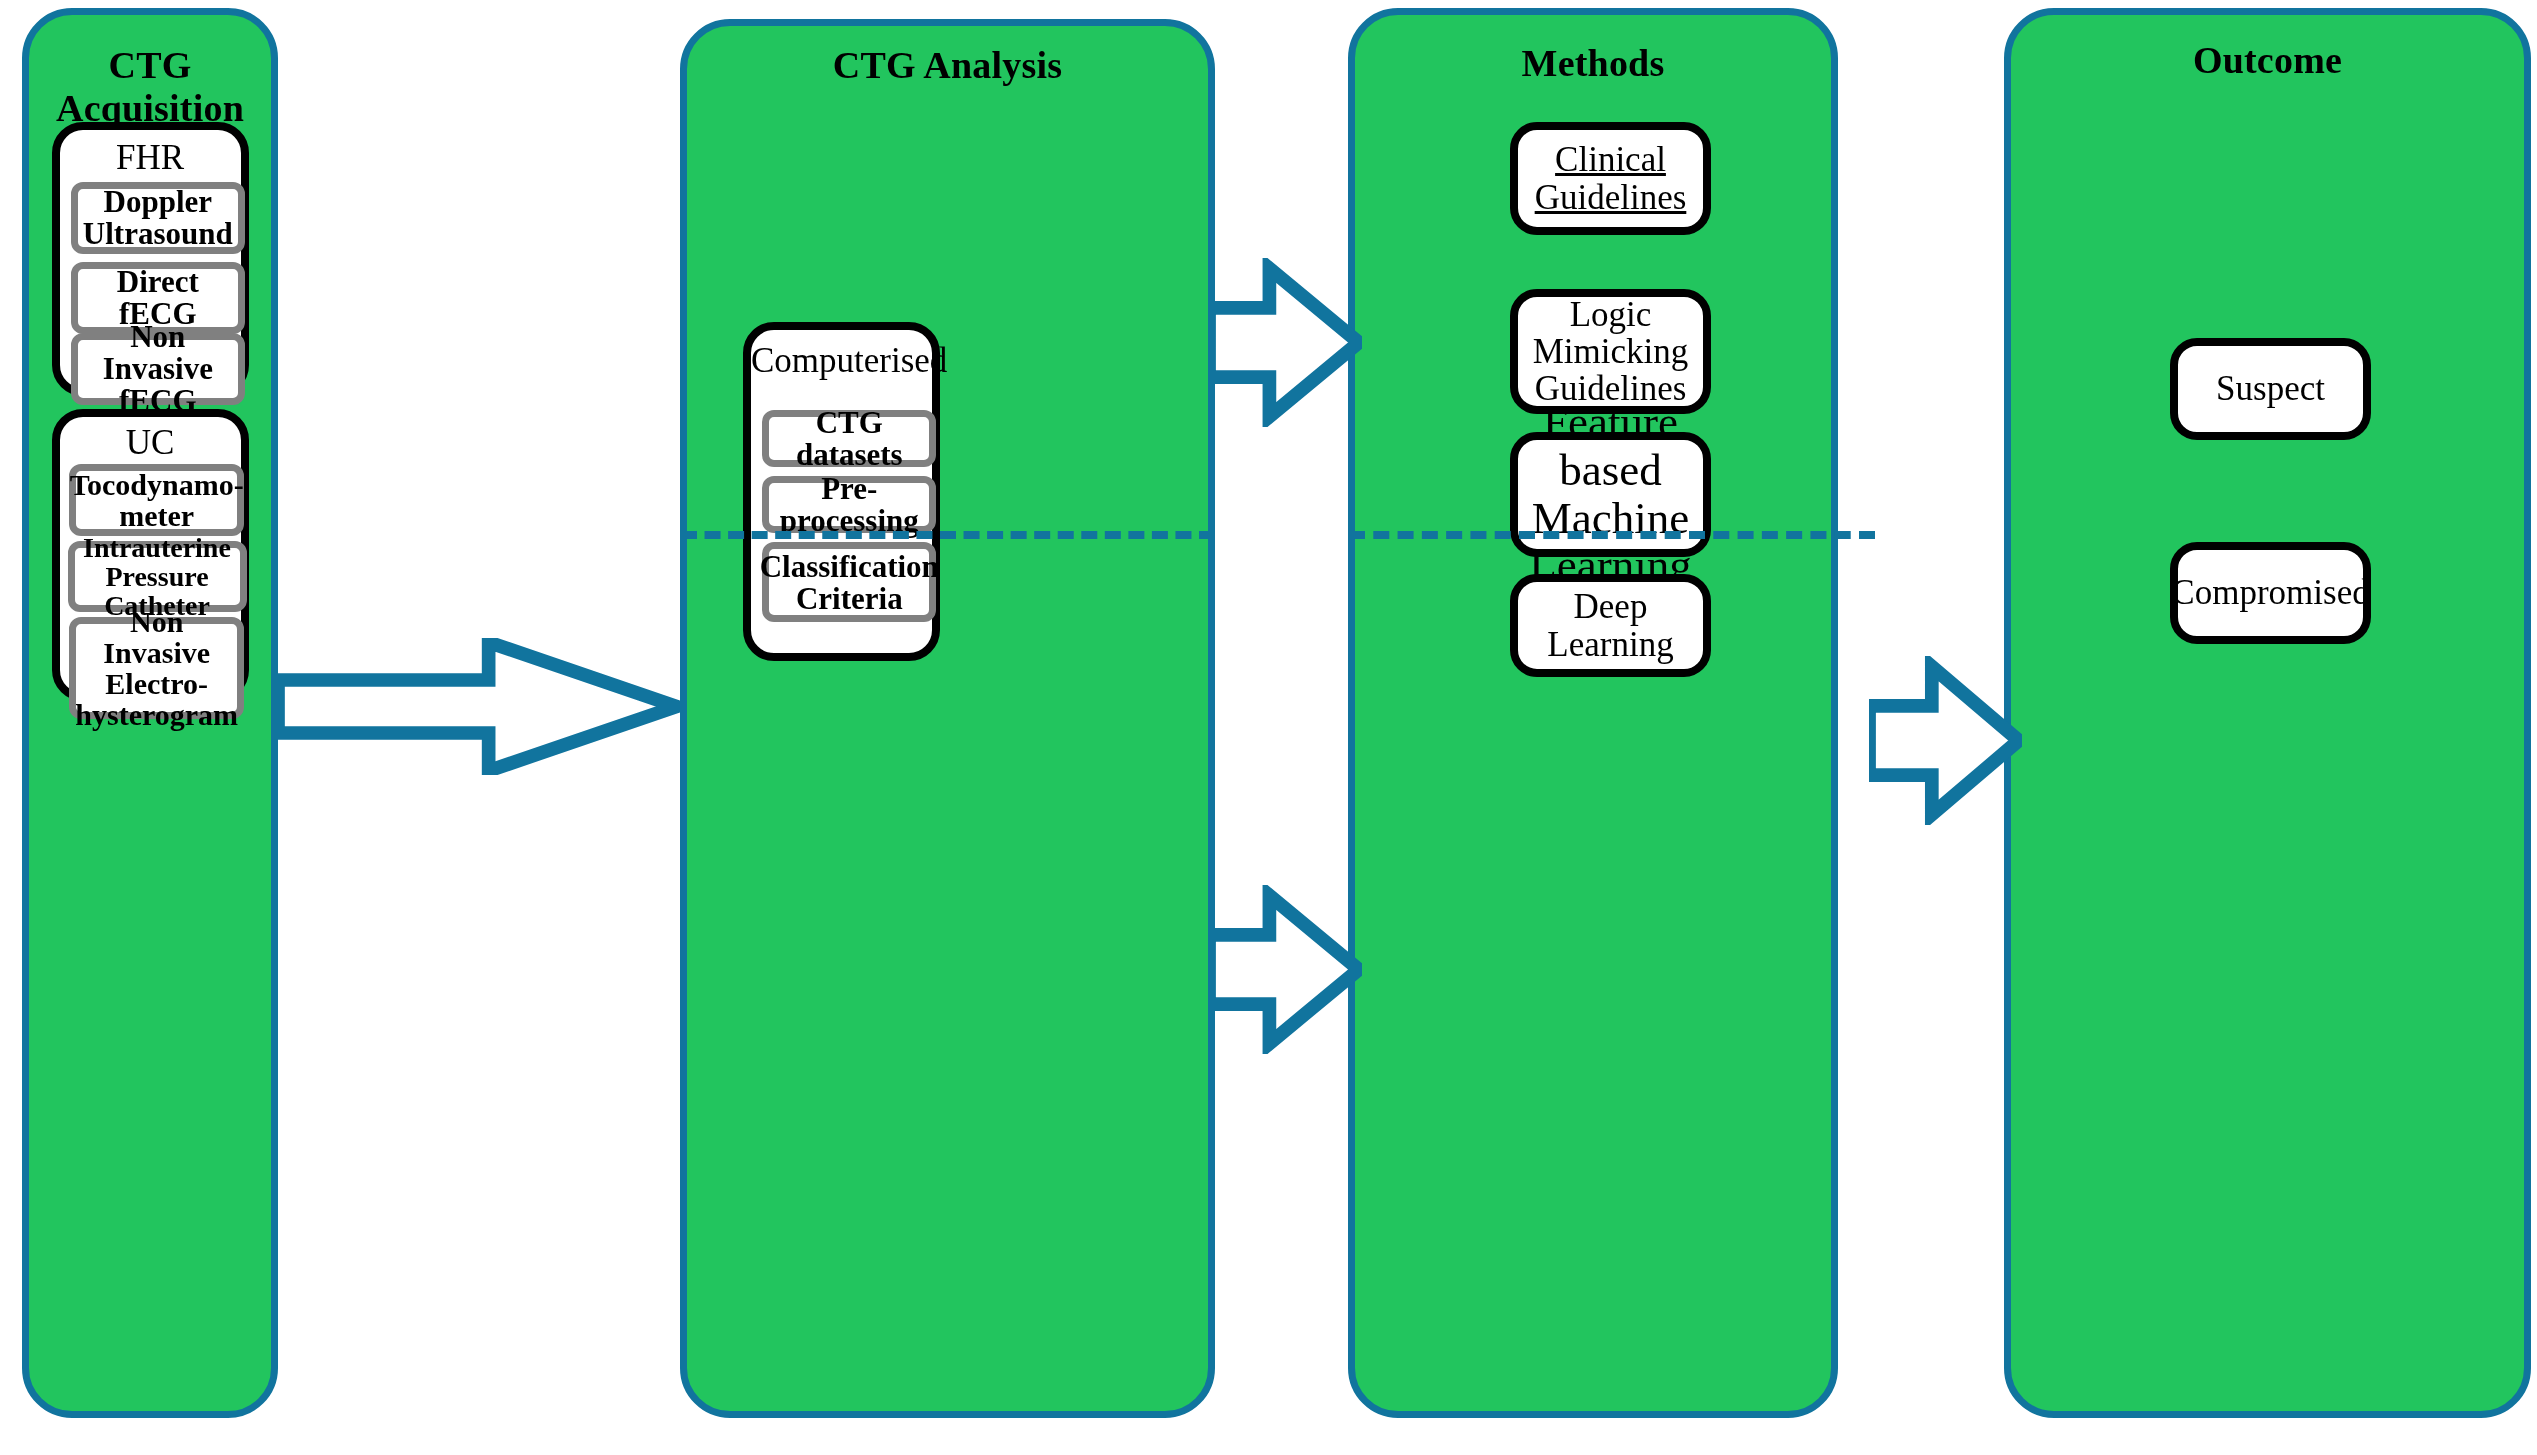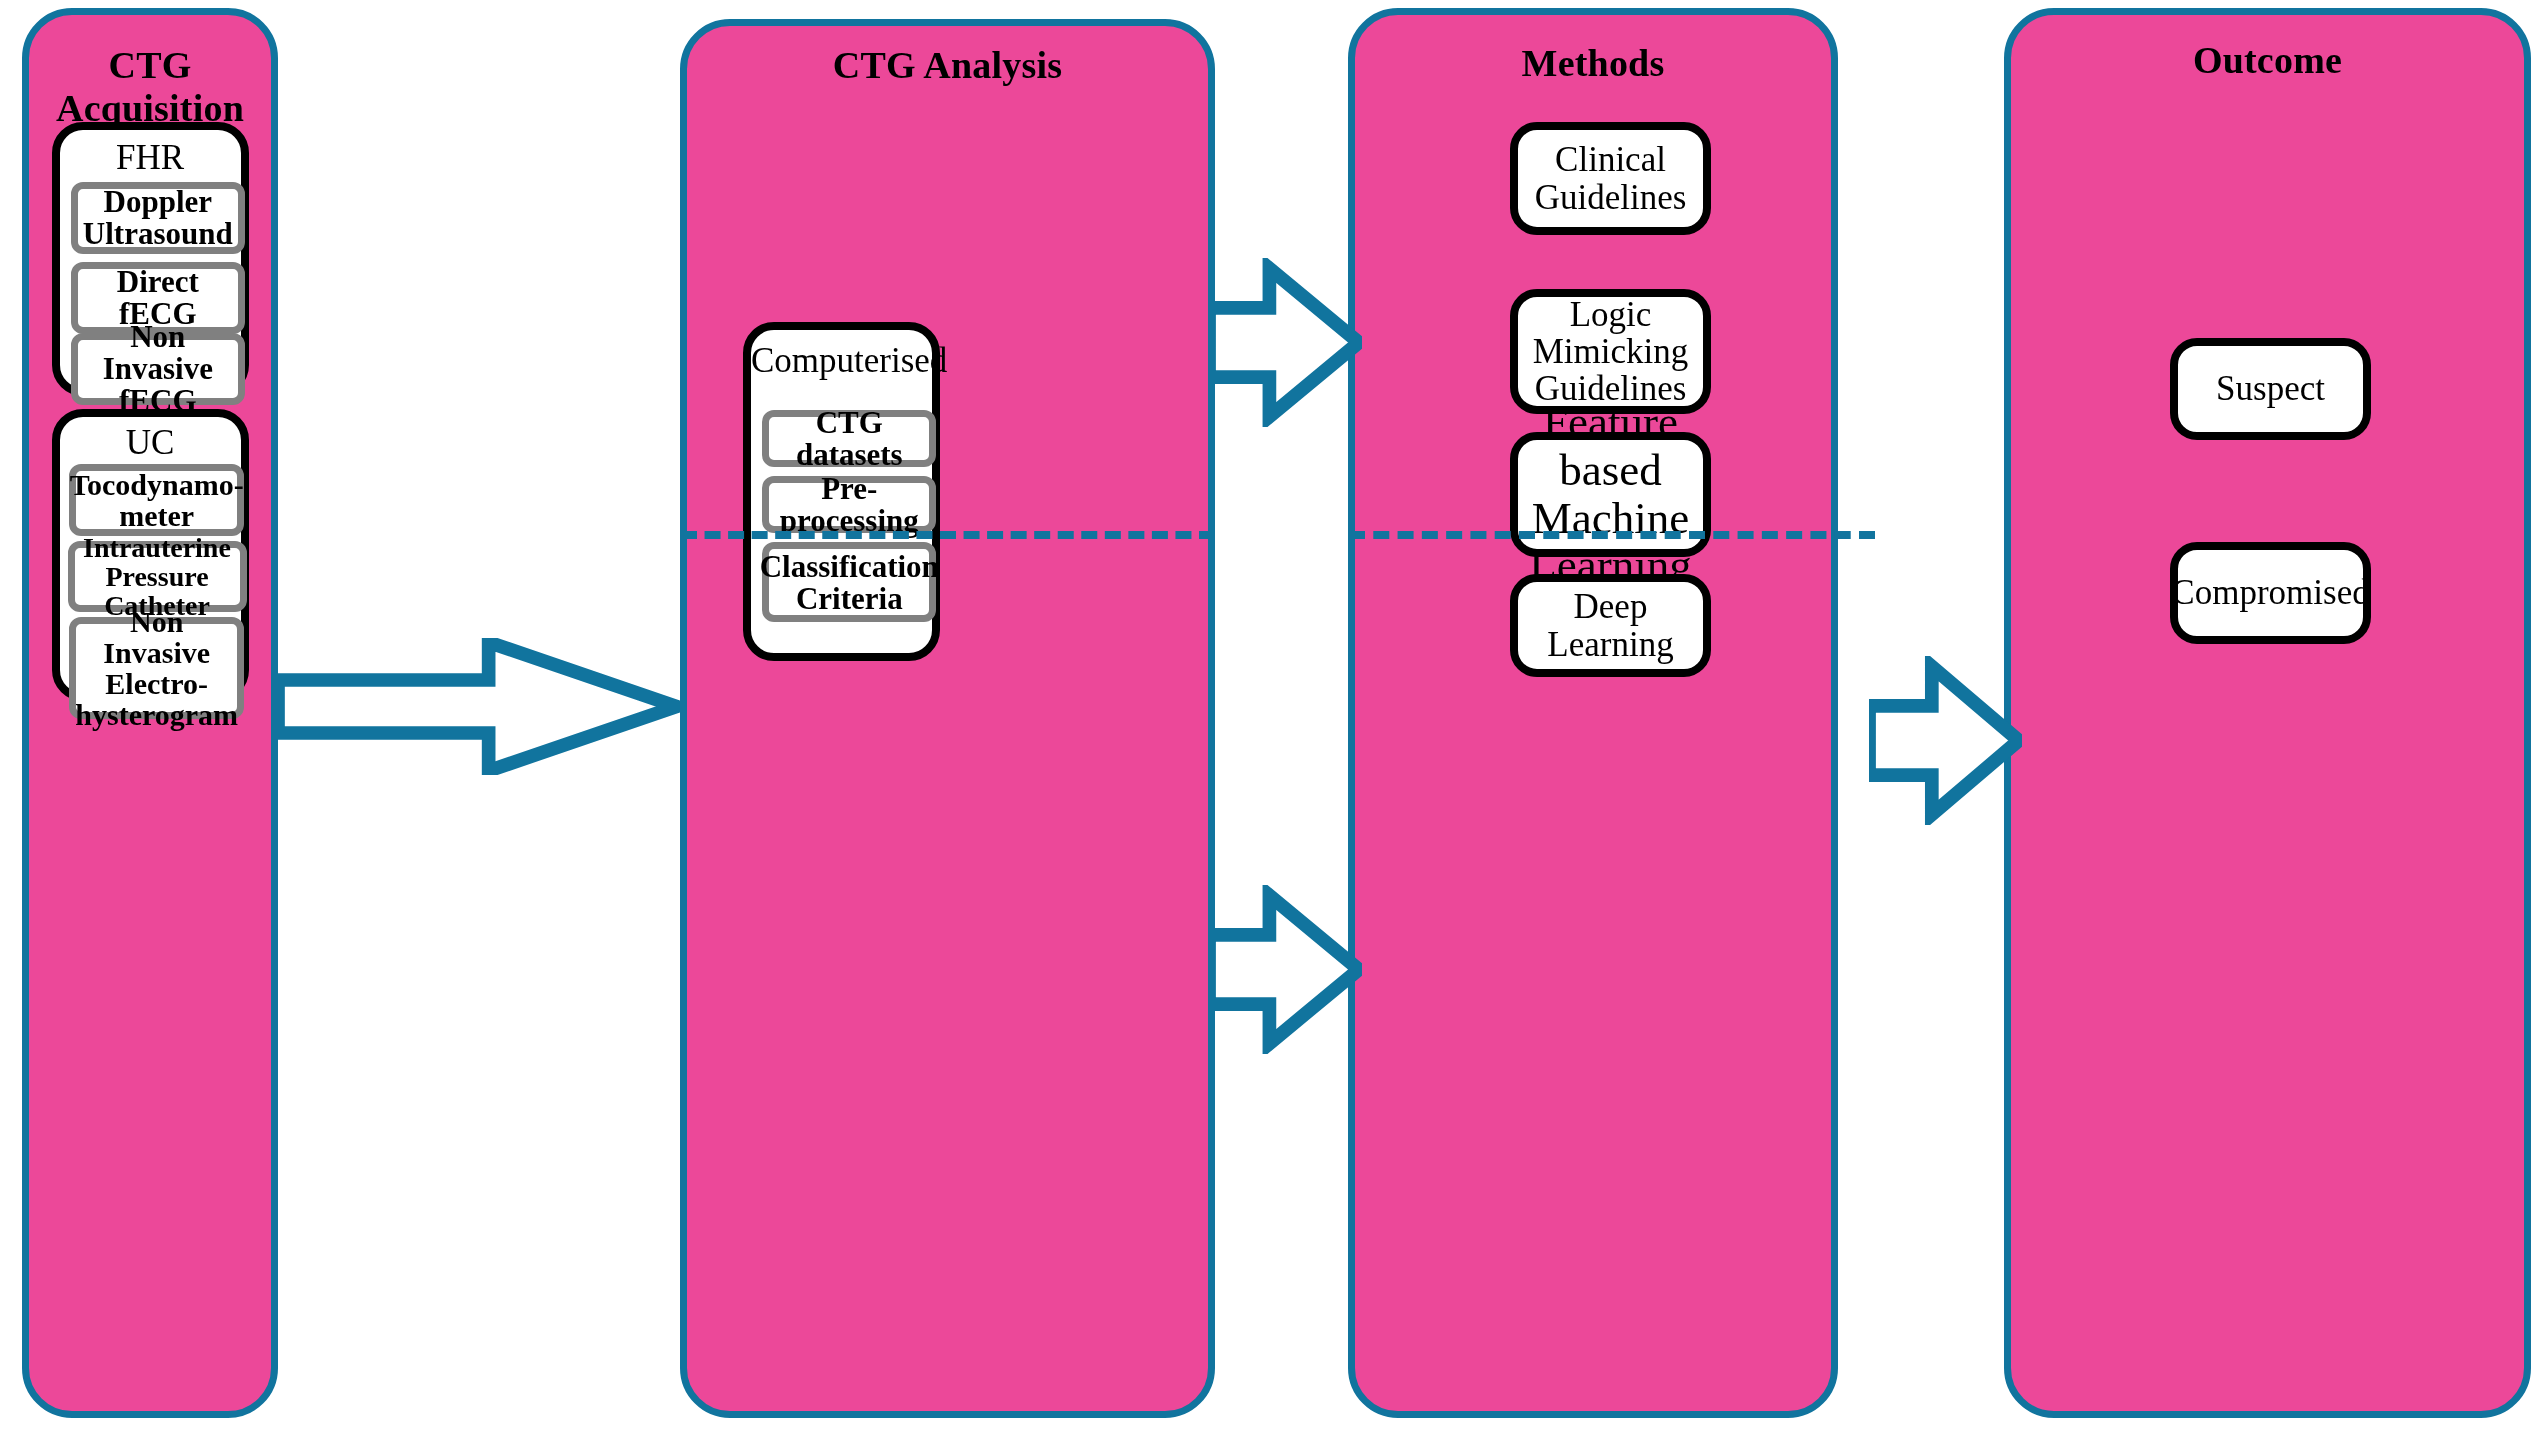--- a/index.html
+++ b/index.html
@@ -17,21 +17,21 @@
     background: #ffffff;
     overflow: hidden;
   }
 
   
   .column {
     position: absolute;
     box-sizing: border-box;
     border: 7.2px solid #11749E;
     border-radius: 50px;
-    background: #ec4899;
+    background: #22c55e;
     padding-left: 32px;
   }
   .col-title {
     position: absolute;
     left: 0;
     right: 0;
     text-align: center;
     font-weight: bold;
     line-height: 1.12;
     color: #000000;
@@ -168,21 +168,21 @@
     </div>
   </div>
 
   <div class="divider" style="left:681px; top:531px; width:534px;"></div>
 
   <div class="column" style="left:1348px; top:8px; width:490px; height:1410px;">
     <div class="col-title" style="top:26.6px; font-size:38px;">
       <div>Methods</div>
     </div>
 
-    <div class="leaf-box" style="left:155px; top:107px; width:201px; height:113px; flex-direction:column; font-size:35px;">
+    <div class="leaf-box" style="left:155px; top:107px; width:201px; height:113px; flex-direction:column; font-size:35px;text-decoration:underline;">
       <span>Clinical</span>
       <span>Guidelines</span>
     </div>
 
     <div class="leaf-box" style="left:155px; top:274px; width:201px; height:125px; flex-direction:column; font-size:35px;">
       <span>Logic</span>
       <span>Mimicking</span>
       <span>Guidelines</span>
     </div>
 

